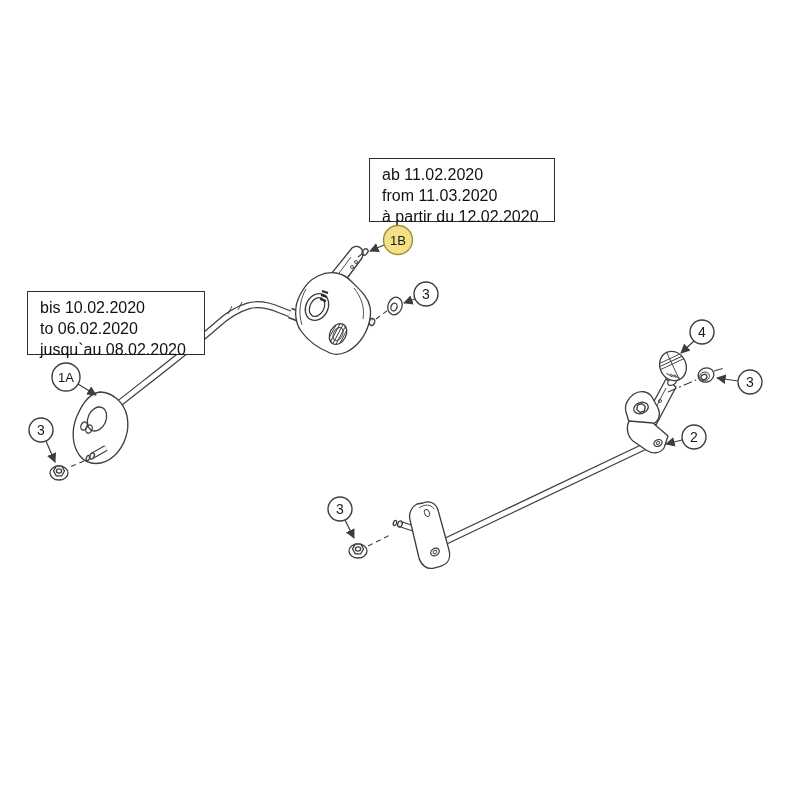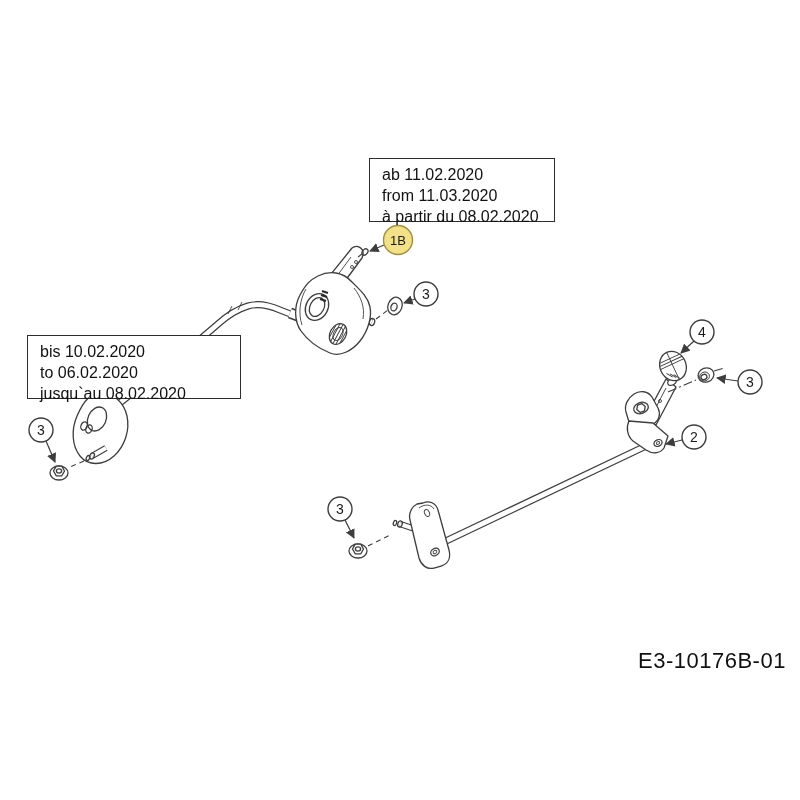--- a/index.html
+++ b/index.html
@@ -196,23 +196,22 @@
     </g>
     <g>
       <circle class="co" cx="694" cy="437" r="12"></circle>
       <text class="co-txt" x="694" y="437" dy="0.35em">2</text>
     </g>
   </svg>
 
   <div class="note-box" style="left:369px;top:158px;width:186px;height:64px;box-sizing:border-box;">
     <div>ab 11.02.2020</div>
     <div>from 11.03.2020</div>
-    <div>à partir du 08.02.2020</div>
+    <div>à partir du 12.02.2020</div>
   </div>
 
-  <div class="note-box" style="left:27px;top:291px;width:214px;height:64px;box-sizing:border-box;margin-top:44px;">
+  <div class="note-box" style="left:27px;top:291px;width:178px;height:64px;box-sizing:border-box;">
     <div>bis 10.02.2020</div>
     <div>to 06.02.2020</div>
     <div>jusqu`au 08.02.2020</div>
   </div>
 
-  <div class="drawing-no">E3-10176B-01</div>
 </div>
 
 </body></html>

